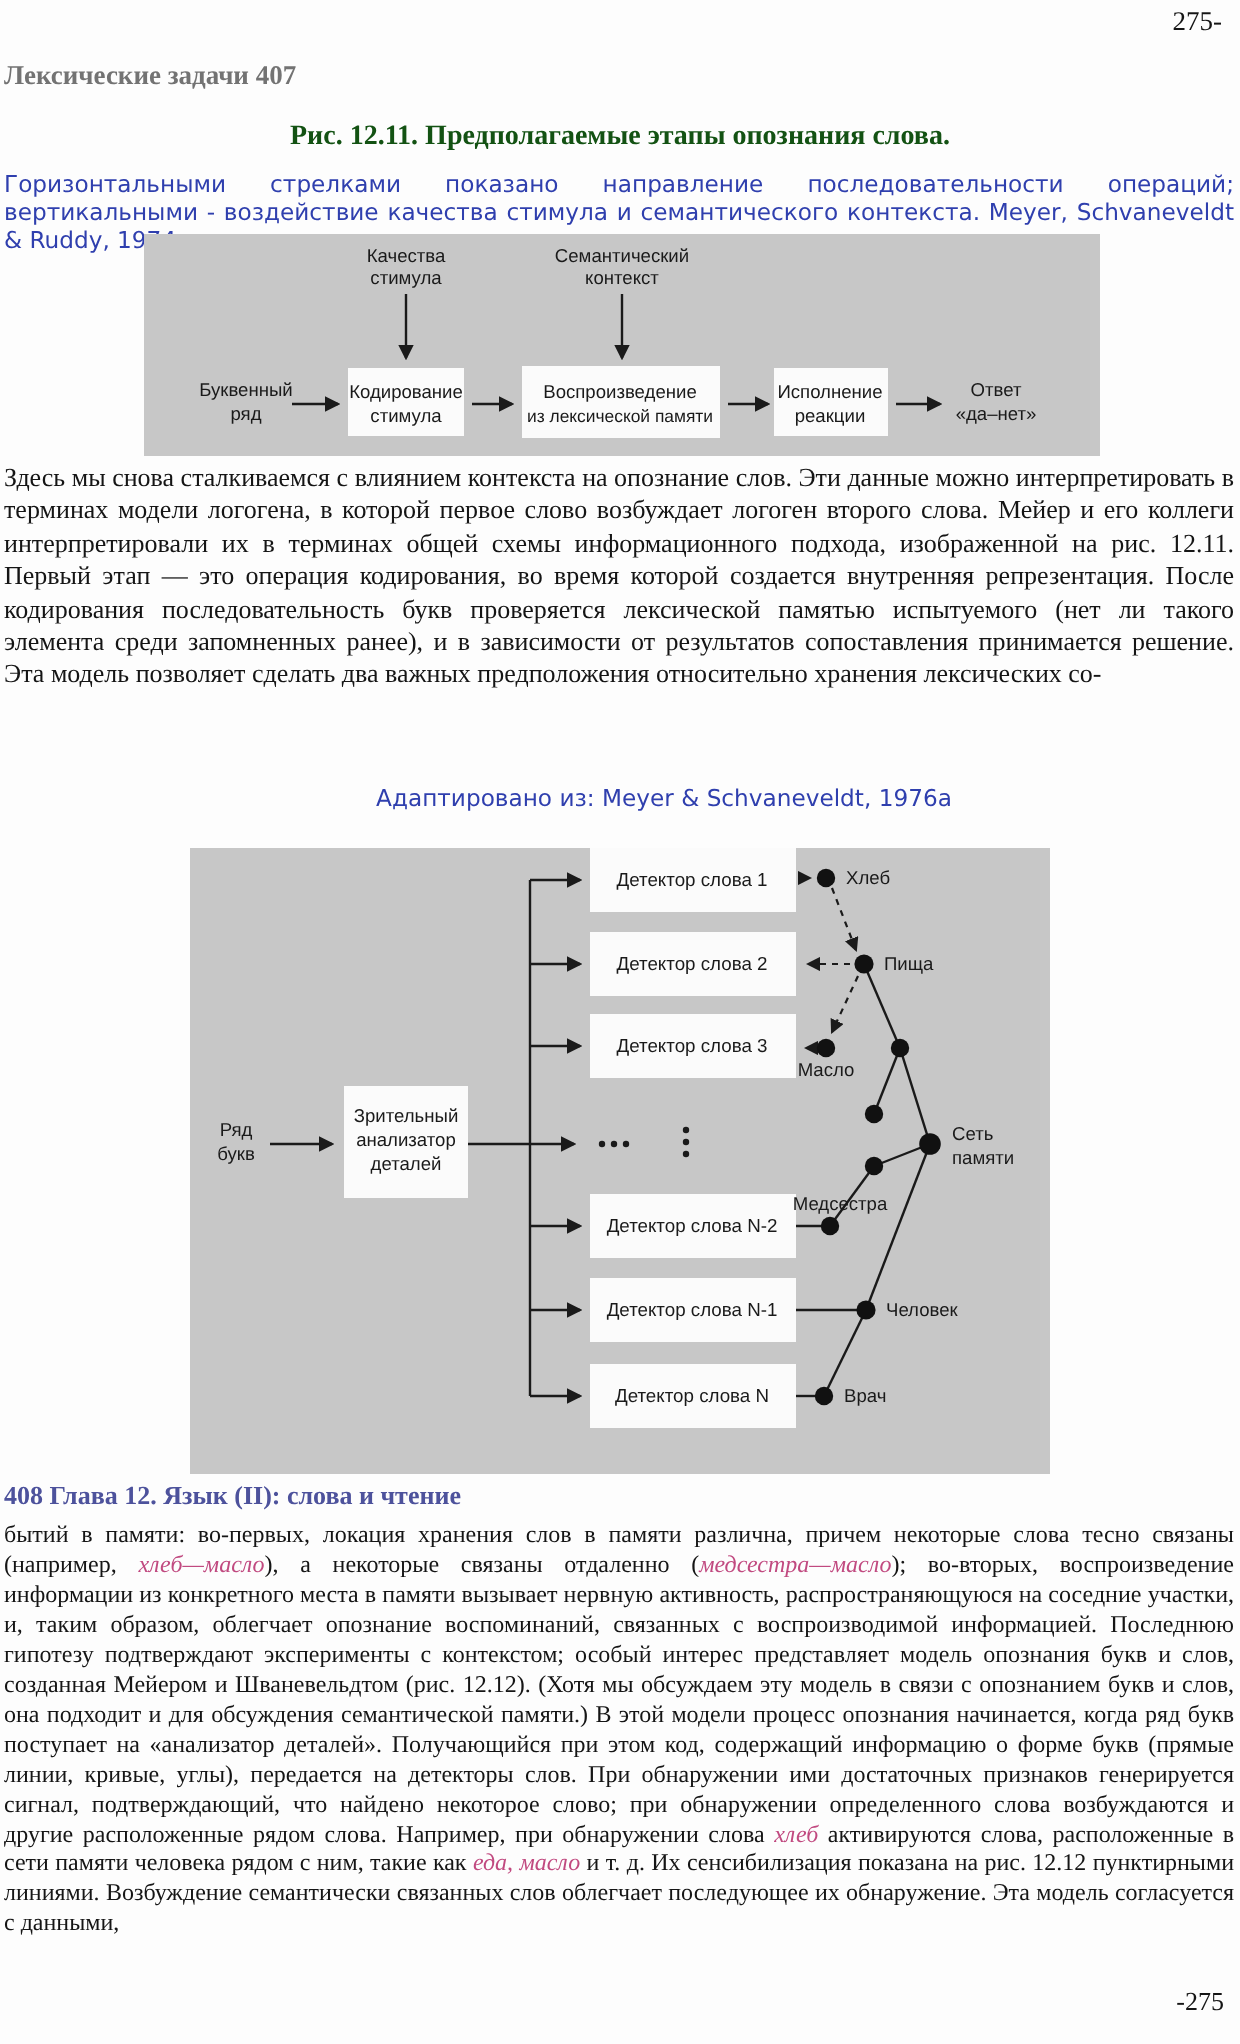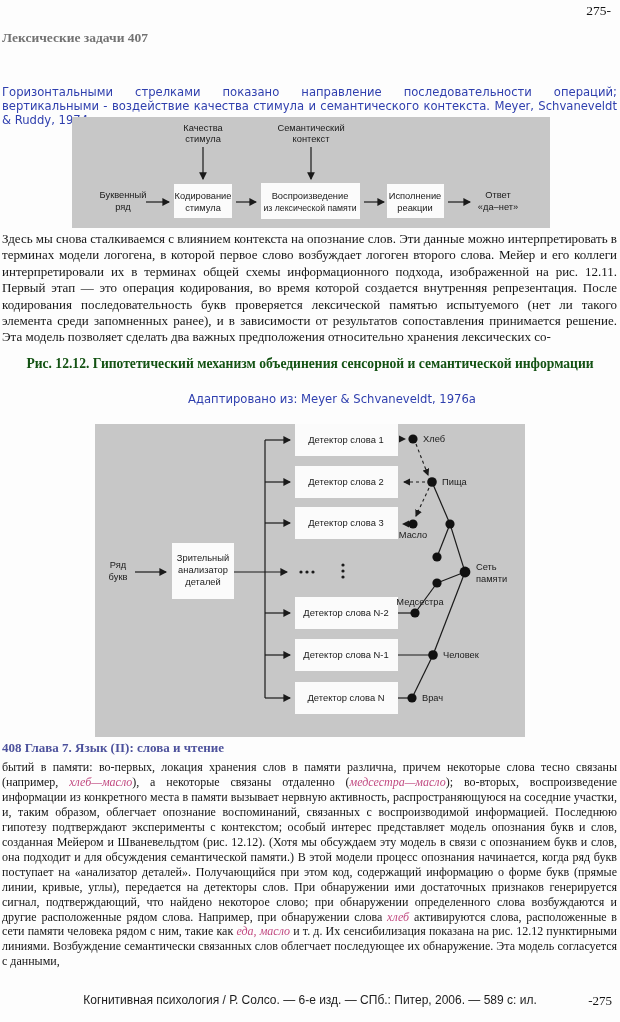--- a/index.html
+++ b/index.html
@@ -30,20 +30,21 @@
   svg .det{font-size:9.4px;}
 </style>
 </head>
 <body>
 
 <div class="page">
 
   <div class="abs pagenum-top">275-</div>
   <div class="abs running-header">Лексические задачи 407</div>
 
+  <div class="abs fig-caption fig1-caption">Рис. 12.11. Предполагаемые этапы опознания слова.</div>
   <div class="abs fig-note">Горизонтальными стрелками показано направление последовательности операций; вертикальными - воздействие качества стимула и семантического контекста. Meyer, Schvaneveldt &amp; Ruddy, 1974a</div>
 
   <div class="abs panel panel1">
     <svg width="478" height="111" viewBox="0 0 478 111">
       <defs>
         <marker id="ah" viewBox="0 0 10 10" refX="8.5" refY="5" markerWidth="6.5" markerHeight="6.5" orient="auto">
           <path d="M0,0 L10,5 L0,10 z" fill="#1a1a1a"></path>
         </marker>
       </defs>
       <g>
@@ -84,21 +85,20 @@
       <g>
         <text x="426" y="81" text-anchor="middle">Ответ</text>
         <text x="426" y="93" text-anchor="middle">«да–нет»</text>
       </g>
     </svg>
   </div>
 
   <p class="abs body-text body1" style="margin:0;">Здесь мы снова сталкиваемся с влиянием контекста на опознание слов. Эти данные можно интерпретировать в терминах модели логогена, в которой первое слово возбуждает логоген второго слова. Мейер и его коллеги интерпретировали их в терминах общей схемы информационного подхода, изображенной на рис. 12.11. Первый этап — это операция кодирования, во время которой создается внутренняя репрезентация. После кодирования последовательность букв проверяется лексической памятью испытуемого (нет ли такого элемента среди запомненных ранее), и в зависимости от результатов сопоставления принимается решение. Эта модель позволяет сделать два важных предположения относительно хранения лексических со-</p>
 
   <div class="abs fig-caption fig2-caption">
-    <div>Рис. 12.12. Гипотетический механизм объединения сенсорной и семантической информации</div>
   </div>
   <div class="abs fig2-source">Адаптировано из: Meyer &amp; Schvaneveldt, 1976a</div>
 
   <div class="abs panel panel2">
     <svg width="430" height="313" viewBox="0 0 430 313">
       <g>
         <text x="23" y="144" text-anchor="middle">Ряд</text>
         <text x="23" y="156" text-anchor="middle">букв</text>
       </g>
       <line x1="40" y1="148" x2="71" y2="148" stroke="#1a1a1a" stroke-width="1.2" marker-end="url(#ah)"></line>
@@ -180,20 +180,19 @@
       <text x="325" y="181" text-anchor="middle">Медсестра</text>
       <text x="348" y="234">Человек</text>
       <text x="327" y="277">Врач</text>
       <g>
         <text x="381" y="146">Сеть</text>
         <text x="381" y="158">памяти</text>
       </g>
     </svg>
   </div>
 
-  <div class="abs section-header">408 Глава 7. Язык (II): слова и чтение</div>
+  <div class="abs section-header">408 Глава 12. Язык (II): слова и чтение</div>
 
   <p class="abs body-text body2" style="margin:0;"><span>бытий в памяти: во-первых, локация хранения слов в памяти различна, причем некоторые слова тесно связаны (например, </span><em class="pink">хлеб—масло</em><span>), а некоторые связаны отдаленно (</span><em class="pink">медсестра—масло</em><span>); во-вторых, воспроизведение информации из конкретного места в памяти вызывает нервную активность, распространяющуюся на соседние участки, и, таким образом, облегчает опознание воспоминаний, связанных с воспроизводимой информацией. Последнюю гипотезу подтверждают эксперименты с контекстом; особый интерес представляет модель опознания букв и слов, созданная Мейером и Шваневельдтом (рис. 12.12). (Хотя мы обсуждаем эту модель в связи с опознанием букв и слов, она подходит и для обсуждения семантической памяти.) В этой модели процесс опознания начинается, когда ряд букв поступает на «анализатор деталей». Получающийся при этом код, содержащий информацию о форме букв (прямые линии, кривые, углы), передается на детекторы слов. При обнаружении ими достаточных признаков генерируется сигнал, подтверждающий, что найдено некоторое слово; при обнаружении определенного слова возбуждаются и другие расположенные рядом слова. Например, при обнаружении слова </span><em class="pink">хлеб</em><span> активируются слова, расположенные в сети памяти человека рядом с ним, такие как </span><em class="pink">еда, масло</em><span> и т. д. Их сенсибилизация показана на рис. 12.12 пунктирными линиями. Возбуждение семантически связанных слов облегчает последующее их обнаружение. Эта модель согласуется с данными,</span></p>
 
-  <div class="abs footer-citation">Когнитивная психология / Р. Солсо. — 6-е изд. — СПб.: Питер, 2006. — 589 с: ил.</div>
   <div class="abs pagenum-bottom">-275</div>
 
 </div>
 
 </body></html>

